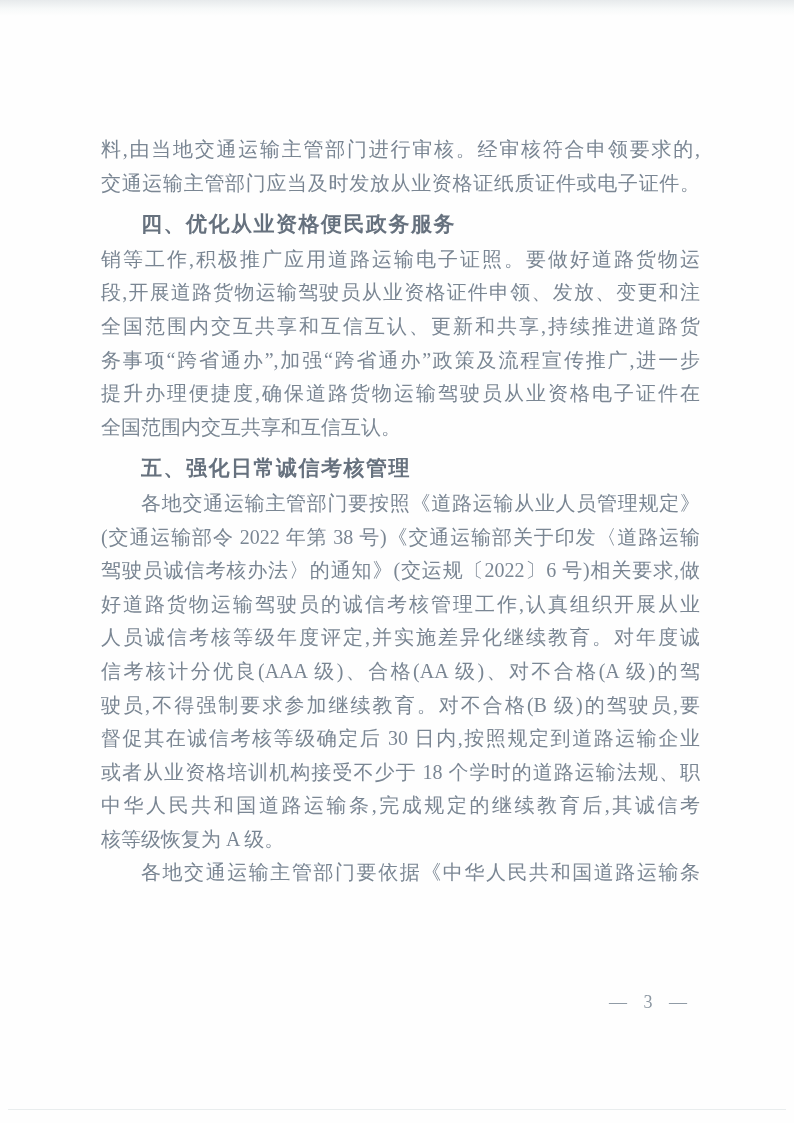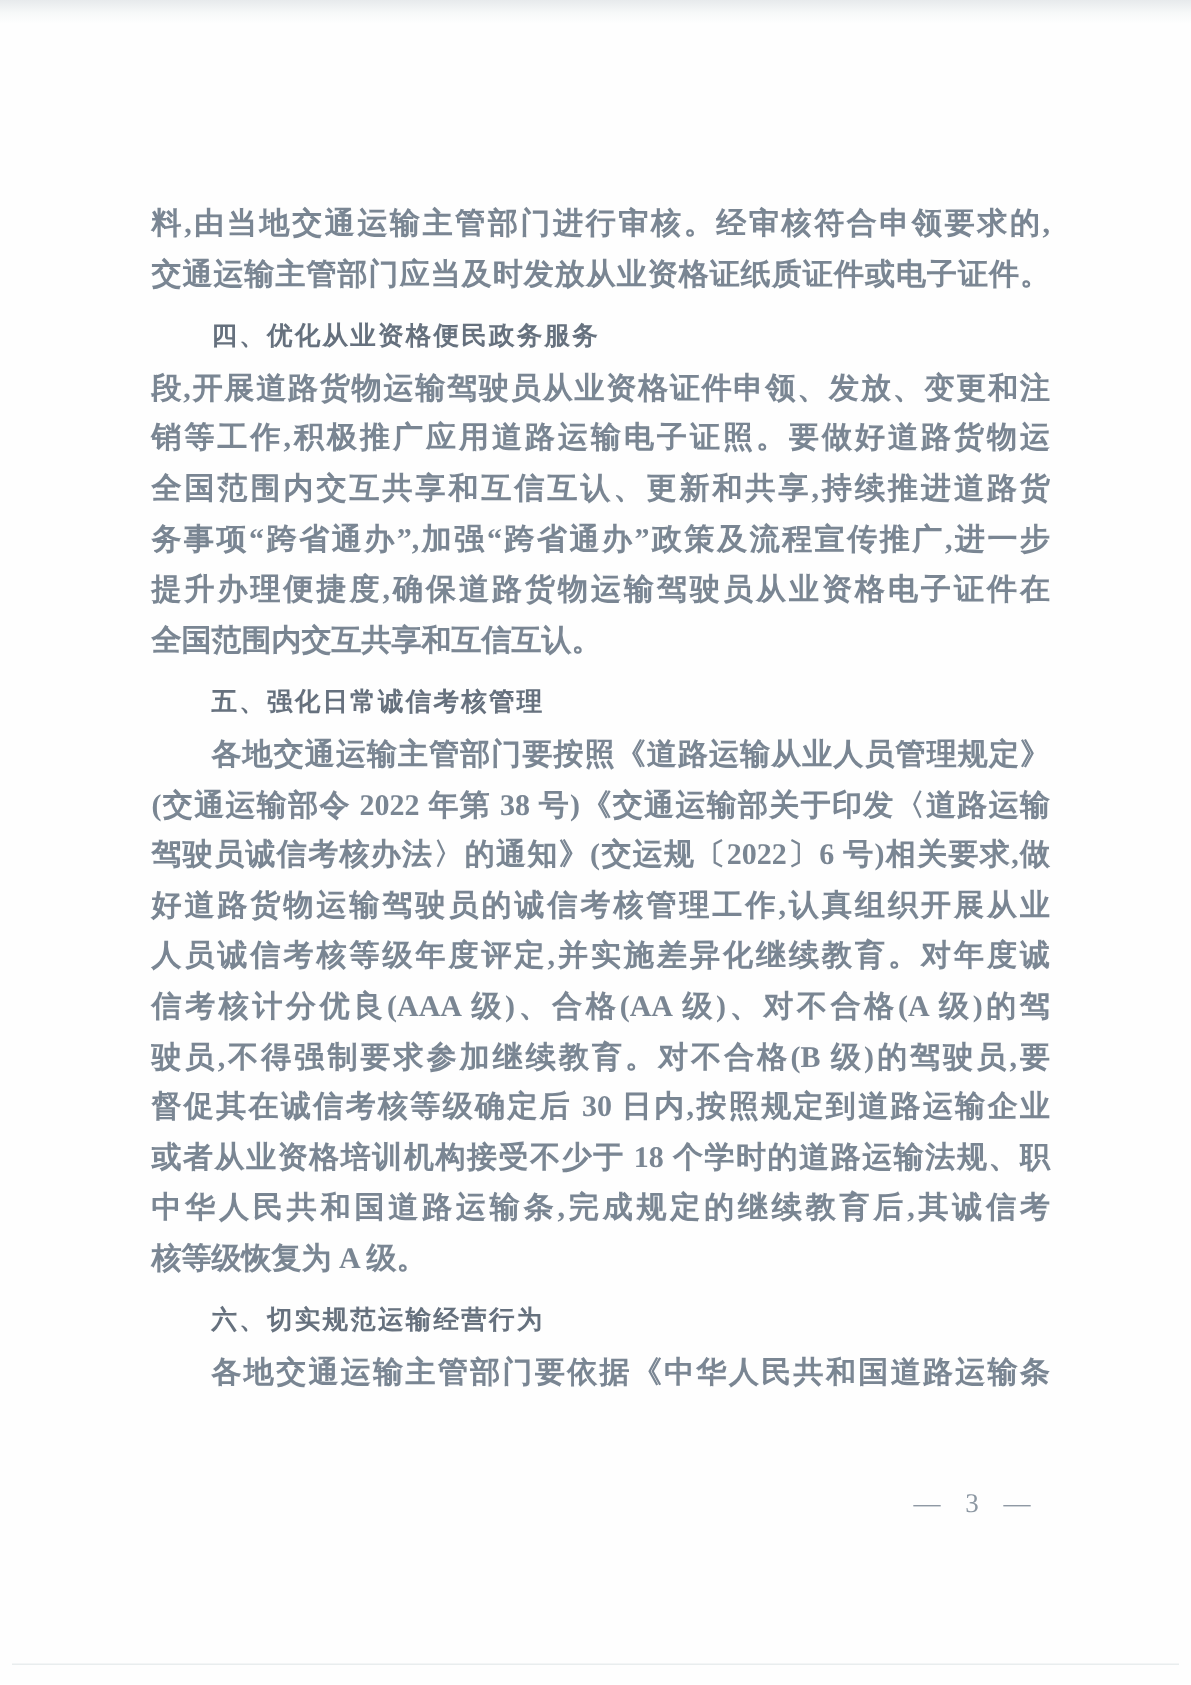--- a/index.html
+++ b/index.html
@@ -48,35 +48,34 @@
     font-size: 20px;
     color: var(--body-color, #7A8693);
   }
   .para { margin: 0; }
   .line {
     height: 33.6px;
     line-height: 33.6px;
     text-align: justify;
     text-align-last: justify;
     text-justify: inter-character;
-    font-weight: bold;
   }
   .line.indent { text-indent: 2em; }
   .line.endline {
     text-align: center;
     text-align-last: left;
   }
   .heading {
     height: 33.6px;
     line-height: 33.6px;
     margin: 7px 0 2px 0;
     padding-left: 40px;
     font-family: "Liberation Sans", "DejaVu Sans", sans-serif;
     font-weight: 700;
-    font-size: 17px;
+    font-size: 21px;
     letter-spacing: 1.5px;
     color: var(--heading-color, #66717E);
   }
   .pagenum {
     position: absolute;
     top: 992px;
     right: 106px;
     font-family: "Liberation Serif", "DejaVu Serif", serif;
     font-size: 18px;
     color: #8C97A2;
@@ -88,40 +87,39 @@
 <body>
 
 <div class="page">
   <div class="content" id="doc-content">
       <div class="para">
         <div class="line">料,由当地交通运输主管部门进行审核。经审核符合申领要求的,</div>
         <div class="line">交通运输主管部门应当及时发放从业资格证纸质证件或电子证件。</div>
       </div>
       <div class="heading">四、优化从业资格便民政务服务</div>
       <div class="para">
+        <div class="line">销等工作,积极推广应用道路运输电子证照。要做好道路货物运</div>
         <div class="line">段,开展道路货物运输驾驶员从业资格证件申领、发放、变更和注</div>
-        <div class="line">销等工作,积极推广应用道路运输电子证照。要做好道路货物运</div>
         <div class="line">全国范围内交互共享和互信互认、更新和共享,持续推进道路货</div>
         <div class="line">务事项“跨省通办”,加强“跨省通办”政策及流程宣传推广,进一步</div>
         <div class="line">提升办理便捷度,确保道路货物运输驾驶员从业资格电子证件在</div>
         <div class="line endline">全国范围内交互共享和互信互认。</div>
       </div>
       <div class="heading">五、强化日常诚信考核管理</div>
       <div class="para">
         <div class="line indent">各地交通运输主管部门要按照《道路运输从业人员管理规定》</div>
         <div class="line">(交通运输部令 2022 年第 38 号)《交通运输部关于印发〈道路运输</div>
         <div class="line">驾驶员诚信考核办法〉的通知》(交运规〔2022〕6 号)相关要求,做</div>
         <div class="line">好道路货物运输驾驶员的诚信考核管理工作,认真组织开展从业</div>
         <div class="line">人员诚信考核等级年度评定,并实施差异化继续教育。对年度诚</div>
         <div class="line">信考核计分优良(AAA 级)、合格(AA 级)、对不合格(A 级)的驾</div>
         <div class="line">驶员,不得强制要求参加继续教育。对不合格(B 级)的驾驶员,要</div>
         <div class="line">督促其在诚信考核等级确定后 30 日内,按照规定到道路运输企业</div>
         <div class="line">或者从业资格培训机构接受不少于 18 个学时的道路运输法规、职</div>
         <div class="line">中华人民共和国道路运输条,完成规定的继续教育后,其诚信考</div>
         <div class="line endline">核等级恢复为 A 级。</div>
       </div>
-      <div class="heading">六、切实规范运输经营行为</div>
       <div class="para">
         <div class="line indent">各地交通运输主管部门要依据《中华人民共和国道路运输条</div>
       </div>
     </div>
   <div class="pagenum">— 3 —</div>
 </div>
 
 </body></html>

